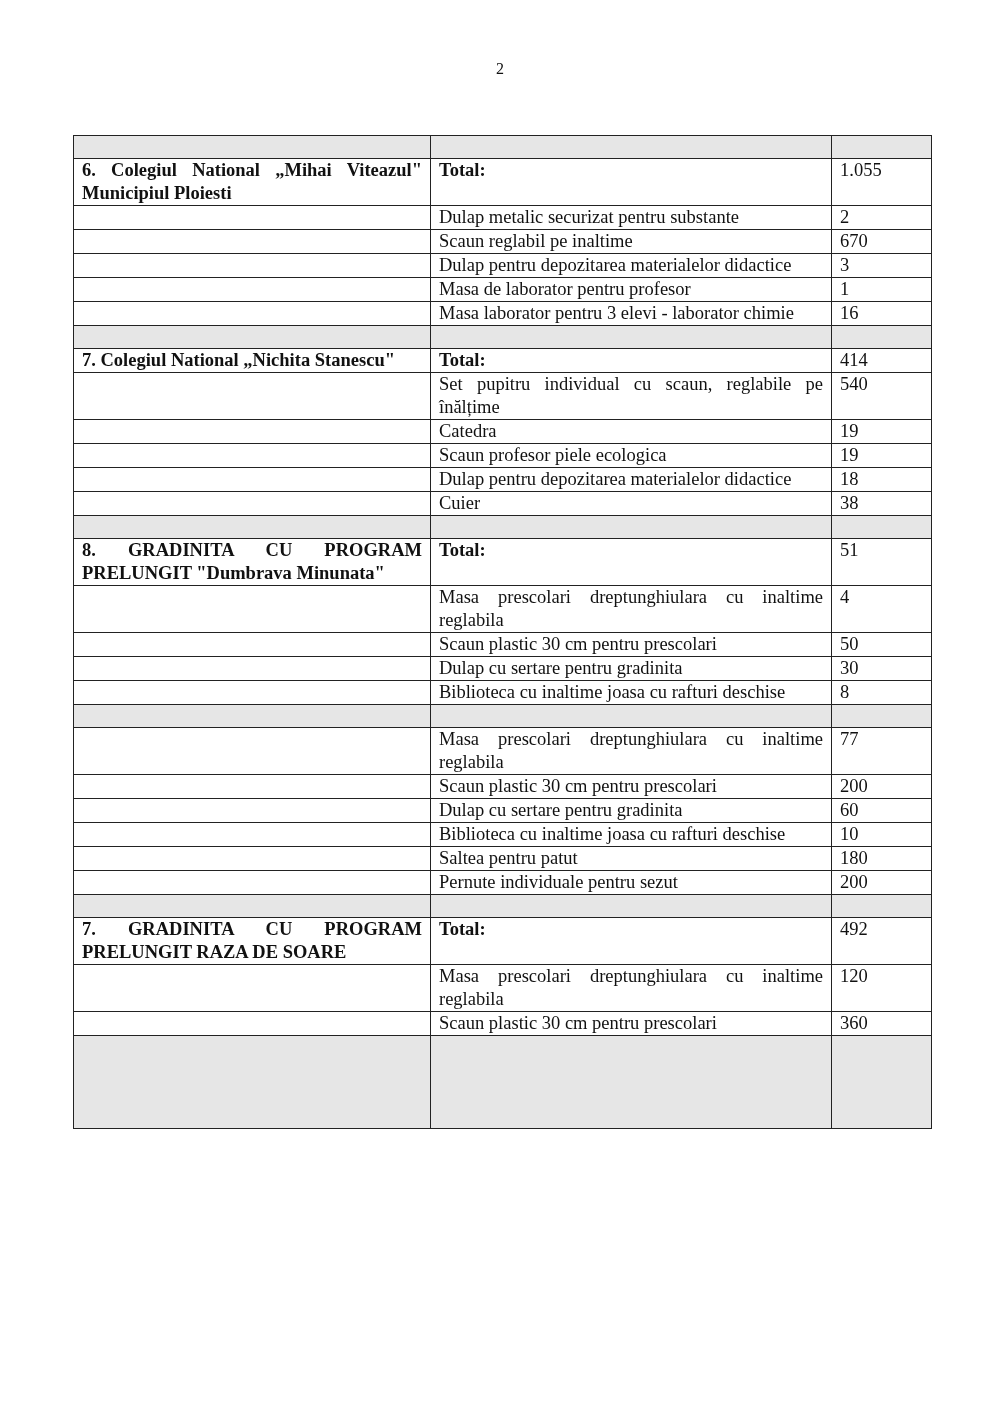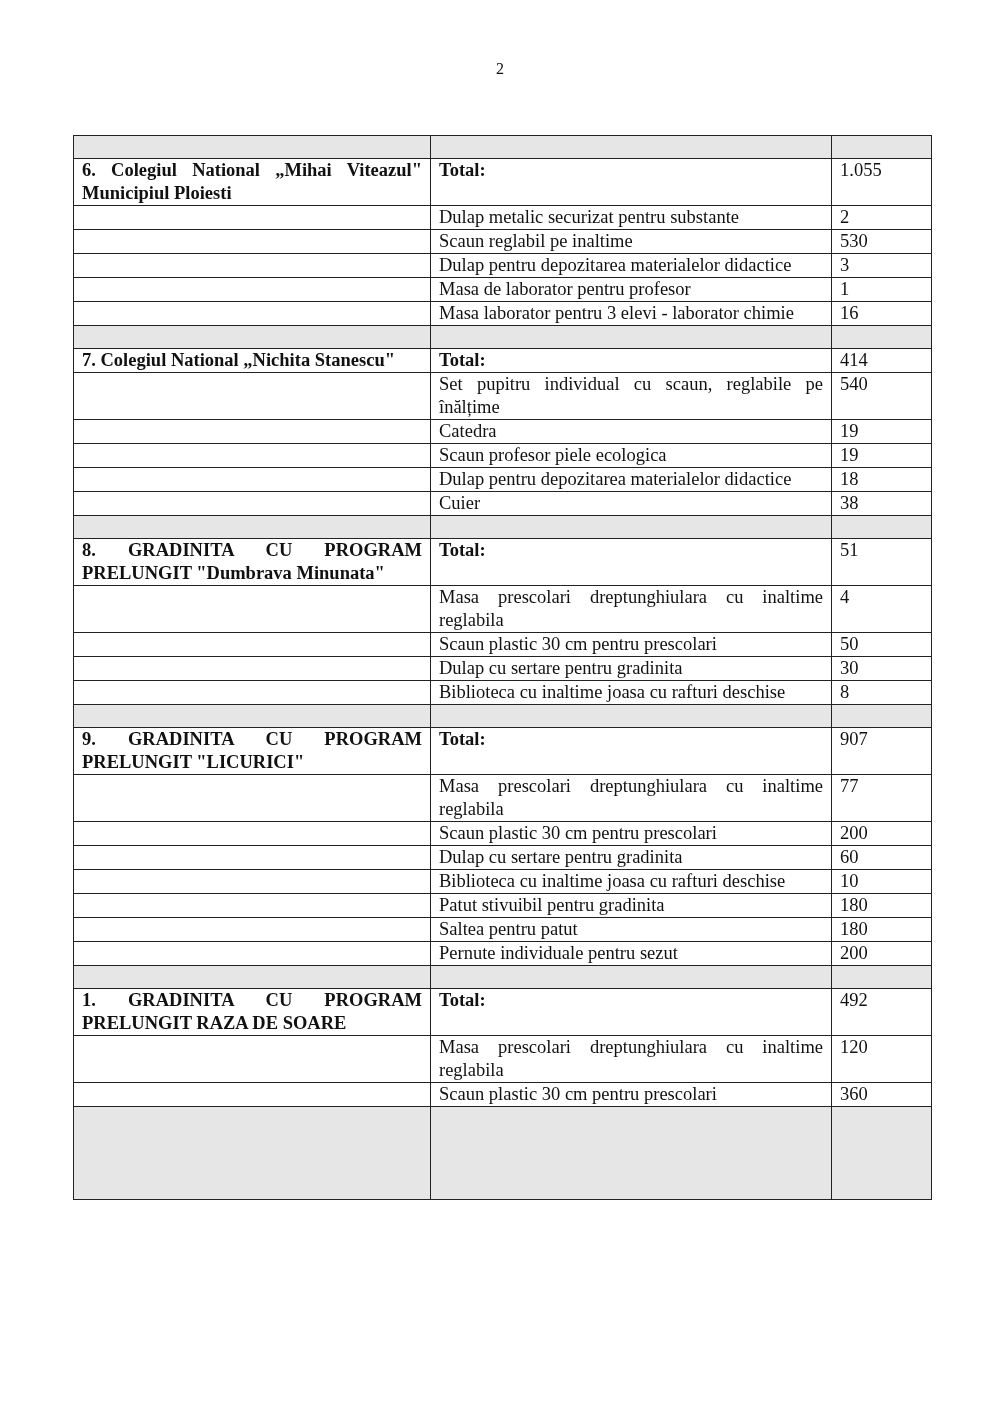--- a/index.html
+++ b/index.html
@@ -38,21 +38,21 @@
         <td>1.055</td>
       </tr>
       <tr>
         <td></td>
         <td class="item">Dulap metalic securizat pentru substante</td>
         <td>2</td>
       </tr>
       <tr>
         <td></td>
         <td class="item">Scaun reglabil pe inaltime</td>
-        <td>530</td>
+        <td>670</td>
       </tr>
       <tr>
         <td></td>
         <td class="item">Dulap pentru depozitarea materialelor didactice</td>
         <td>3</td>
       </tr>
       <tr>
         <td></td>
         <td class="item">Masa de laborator pentru profesor</td>
         <td>1</td>
@@ -125,25 +125,20 @@
       <tr>
         <td></td>
         <td class="item">Biblioteca cu inaltime joasa cu rafturi deschise</td>
         <td>8</td>
       </tr>
       <tr class="spacer">
         <td></td>
         <td></td>
         <td></td>
       </tr>
-      <tr class="head">
-        <td class="school">9. GRADINITA CU PROGRAM PRELUNGIT "LICURICI"</td>
-        <td class="total">Total:</td>
-        <td>907</td>
-      </tr>
       <tr>
         <td></td>
         <td class="item">Masa prescolari dreptunghiulara cu inaltime reglabila</td>
         <td>77</td>
       </tr>
       <tr>
         <td></td>
         <td class="item">Scaun plastic 30 cm pentru prescolari</td>
         <td>200</td>
       </tr>
@@ -152,40 +147,35 @@
         <td class="item">Dulap cu sertare pentru gradinita</td>
         <td>60</td>
       </tr>
       <tr>
         <td></td>
         <td class="item">Biblioteca cu inaltime joasa cu rafturi deschise</td>
         <td>10</td>
       </tr>
       <tr>
         <td></td>
-        <td class="item">Patut stivuibil pentru gradinita</td>
-        <td>180</td>
-      </tr>
-      <tr>
-        <td></td>
         <td class="item">Saltea pentru patut</td>
         <td>180</td>
       </tr>
       <tr>
         <td></td>
         <td class="item">Pernute individuale pentru sezut</td>
         <td>200</td>
       </tr>
       <tr class="spacer">
         <td></td>
         <td></td>
         <td></td>
       </tr>
       <tr class="head">
-        <td class="school">1. GRADINITA CU PROGRAM PRELUNGIT RAZA DE SOARE</td>
+        <td class="school">7. GRADINITA CU PROGRAM PRELUNGIT RAZA DE SOARE</td>
         <td class="total">Total:</td>
         <td>492</td>
       </tr>
       <tr>
         <td></td>
         <td class="item">Masa prescolari dreptunghiulara cu inaltime reglabila</td>
         <td>120</td>
       </tr>
       <tr>
         <td></td>

